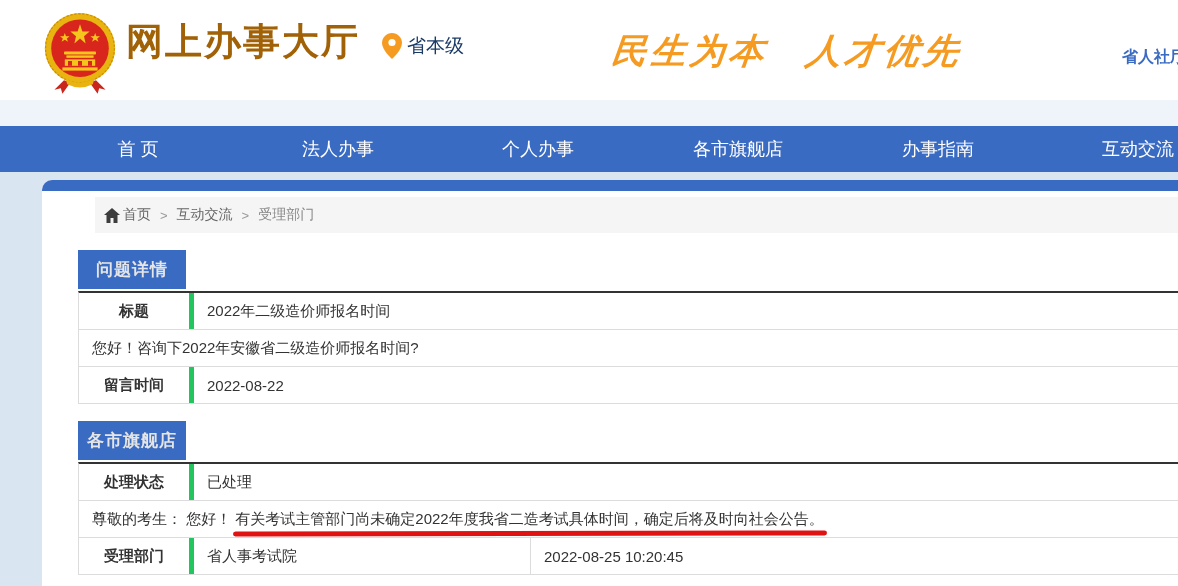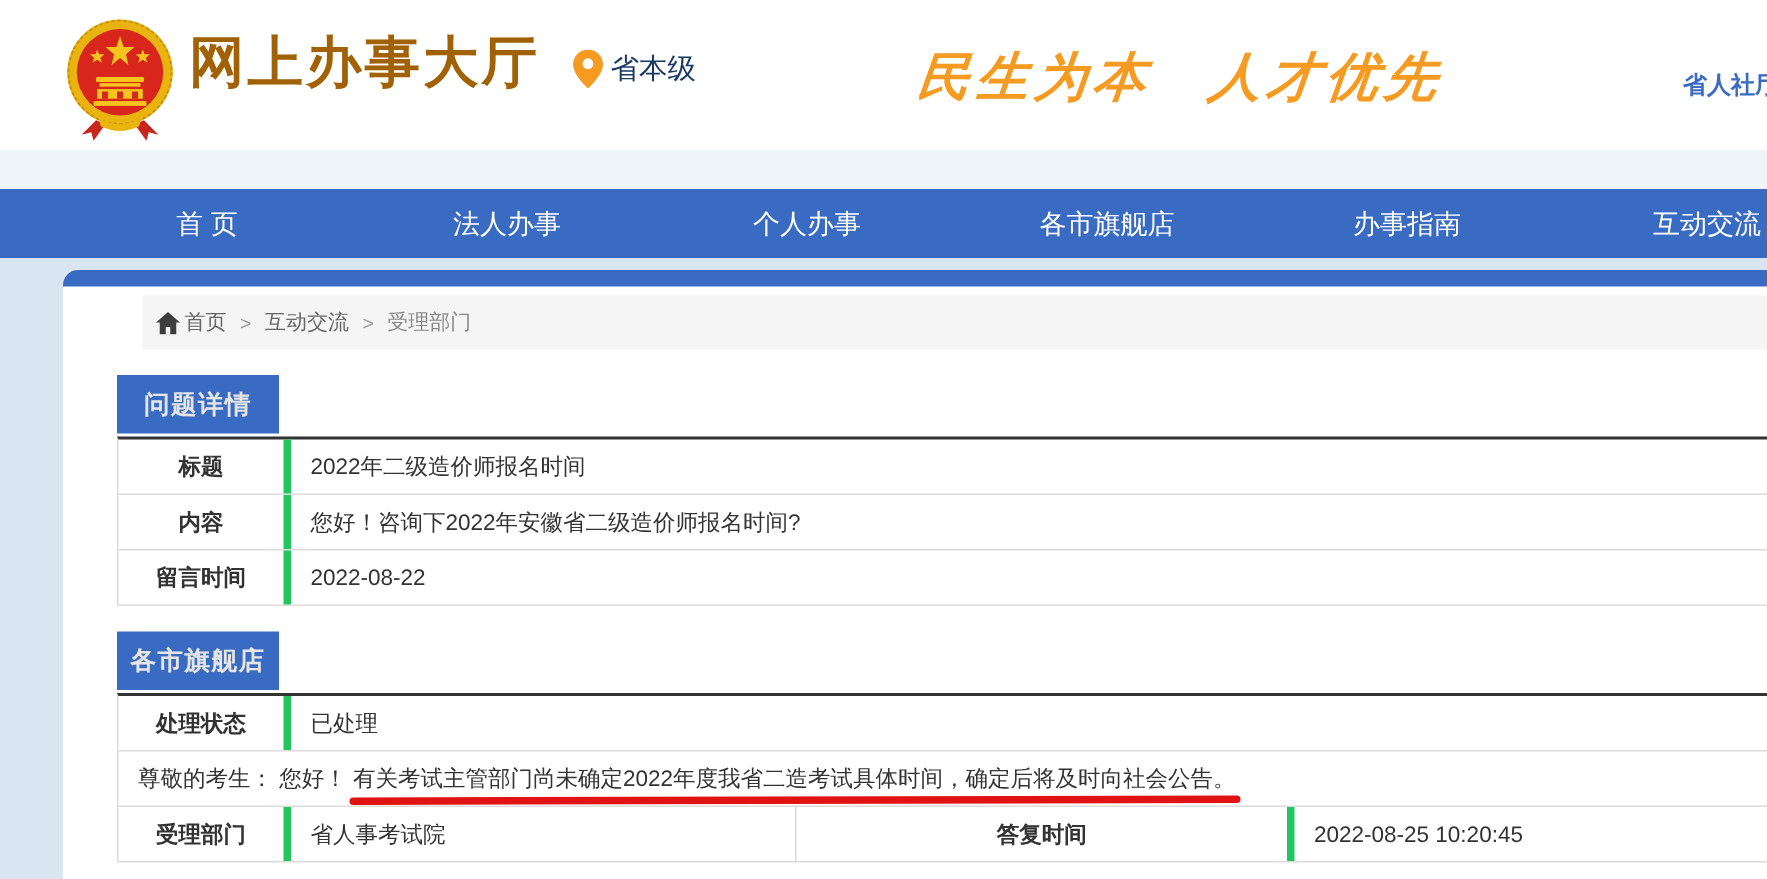--- a/index.html
+++ b/index.html
@@ -125,21 +125,20 @@
 
   <div class="content">
 
     <div class="section-tab">问题详情</div>
     <div class="tbl">
       <div class="trow">
         <div class="cell-label">标题</div>
         <div class="cell-value">2022年二级造价师报名时间</div>
       </div>
       <div class="trow">
-        <div class="cell-label">内容</div>
         <div class="cell-value">您好！咨询下2022年安徽省二级造价师报名时间?</div>
       </div>
       <div class="trow">
         <div class="cell-label">留言时间</div>
         <div class="cell-value">2022-08-22</div>
       </div>
     </div>
 
     <div class="section-tab">各市旗舰店</div>
     <div class="tbl">
@@ -149,19 +148,18 @@
       </div>
       <div class="trow">
         <div class="cell-value">
             <span style="white-space:pre">尊敬的考生： 您好！ </span>
             <span class="reply-highlight">有关考试主管部门尚未确定2022年度我省二造考试具体时间，确定后将及时向社会公告。</span>
           </div>
       </div>
       <div class="trow">
         <div class="cell-label">受理部门</div>
         <div class="cell-value cell-value-mid">省人事考试院</div>
-        <div class="cell-label cell-label-mid">答复时间</div>
         <div class="cell-value">2022-08-25 10:20:45</div>
       </div>
     </div>
 
   </div>
 </div>
 
 </body></html>

